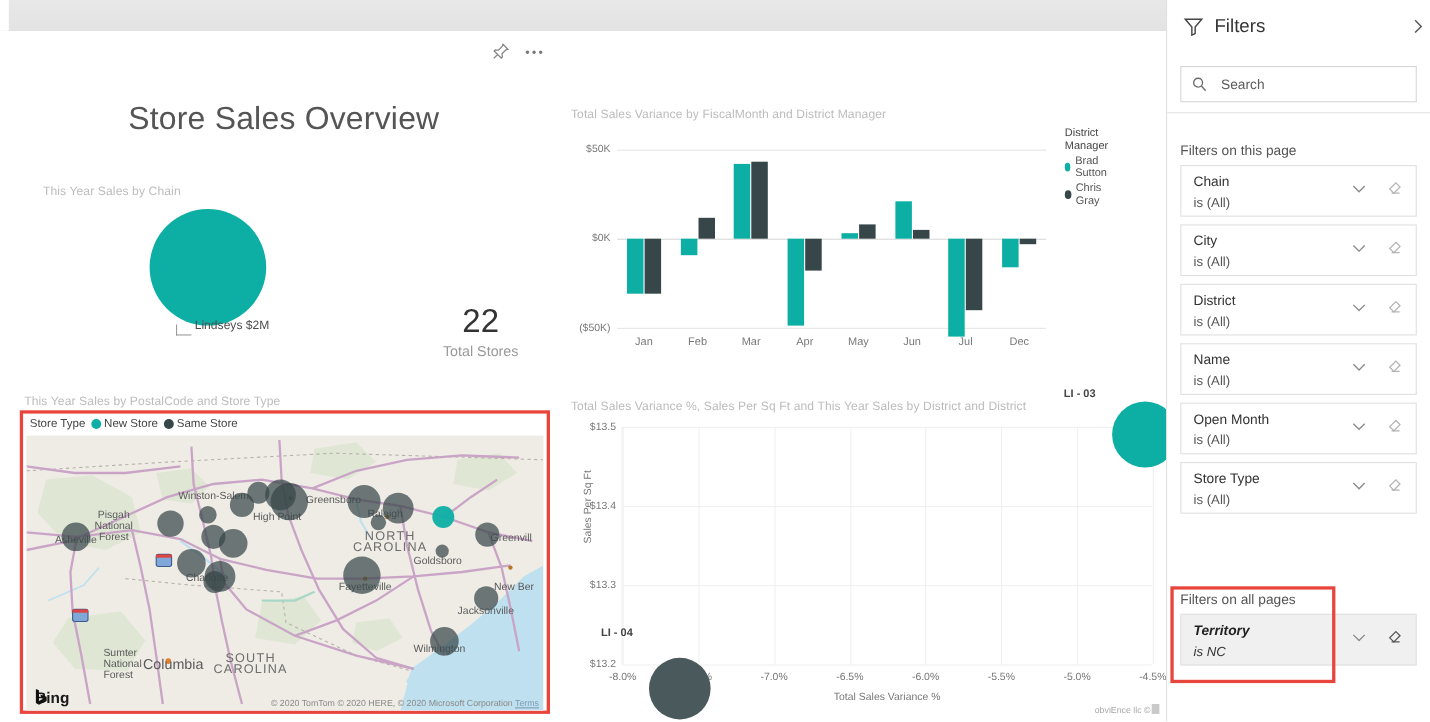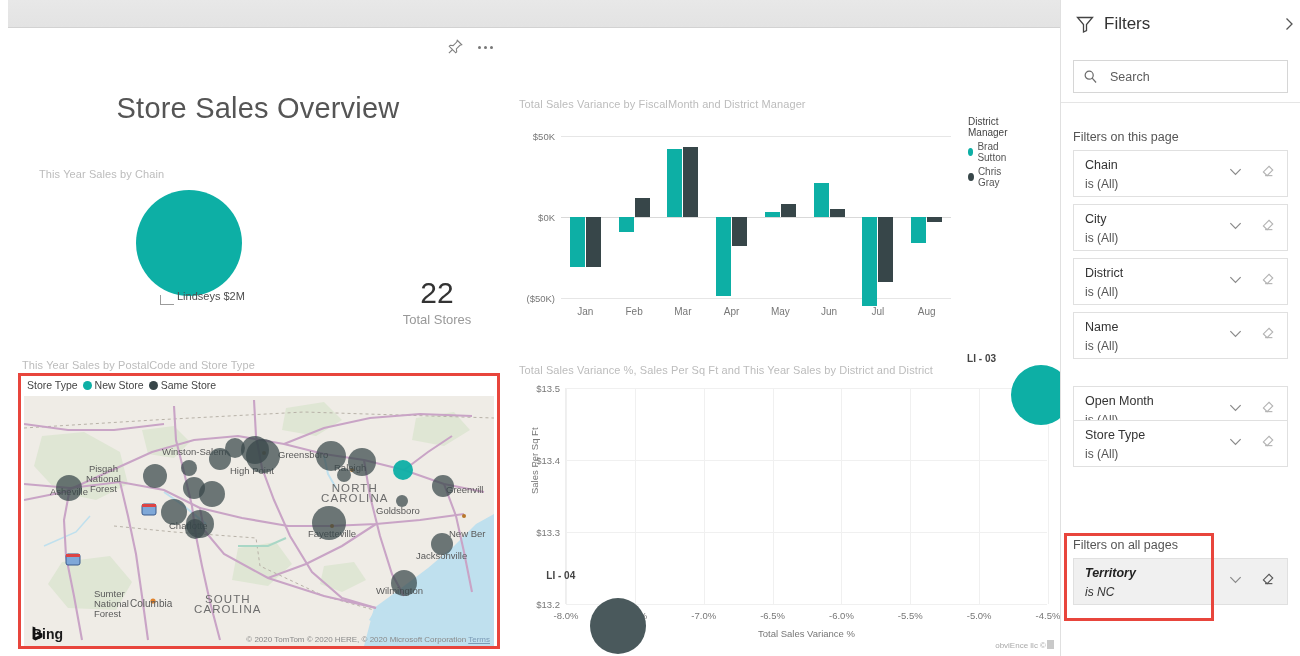--- a/index.html
+++ b/index.html
@@ -281,21 +281,21 @@
               <div style="position: absolute; left: 422px; top: 89px; white-space: pre-line; color: rgb(90, 90, 90); font-size: 9.5px; letter-spacing: 0px; text-align: center; line-height: 10px;">Greenvill</div>
               <div style="position: absolute; left: 352px; top: 110px; white-space: pre-line; color: rgb(90, 90, 90); font-size: 9.5px; letter-spacing: 0px; text-align: center; line-height: 10px;">Goldsboro</div>
               <div style="position: absolute; left: 145px; top: 125px; white-space: pre-line; color: rgb(90, 90, 90); font-size: 9.5px; letter-spacing: 0px; text-align: center; line-height: 10px;">Charlotte</div>
               <div style="position: absolute; left: 284px; top: 133px; white-space: pre-line; color: rgb(90, 90, 90); font-size: 9.5px; letter-spacing: 0px; text-align: center; line-height: 10px;">Fayetteville</div>
               <div style="position: absolute; left: 425px; top: 133px; white-space: pre-line; color: rgb(90, 90, 90); font-size: 9.5px; letter-spacing: 0px; text-align: center; line-height: 10px;">New Ber</div>
               <div style="position: absolute; left: 392px; top: 155px; white-space: pre-line; color: rgb(90, 90, 90); font-size: 9.5px; letter-spacing: 0px; text-align: center; line-height: 10px;">Jacksonville</div>
               <div style="position: absolute; left: 352px; top: 190px; white-space: pre-line; color: rgb(90, 90, 90); font-size: 9.5px; letter-spacing: 0px; text-align: center; line-height: 10px;">Wilmington</div>
               <div style="position: absolute; left: 70px; top: 193px; white-space: pre-line; color: rgb(90, 90, 90); font-size: 9.5px; letter-spacing: 0px; text-align: left; line-height: 10px;">Sumter
 National
 Forest</div>
-              <div style="position: absolute; left: 106px; top: 203px; white-space: pre-line; color: rgb(90, 90, 90); font-size: 10px; letter-spacing: 0px; text-align: center; line-height: 10px;">Columbia</div>
+              <div style="position: absolute; left: 106px; top: 203px; white-space: pre-line; color: rgb(90, 90, 90); font-size: 13px; letter-spacing: 0px; text-align: center; line-height: 10px;">Columbia</div>
               <div style="position: absolute; left: 170px; top: 198px; white-space: pre-line; color: rgb(109, 109, 109); font-size: 11.5px; letter-spacing: 1.1px; text-align: center; line-height: 10px;">SOUTH
 CAROLINA</div>
             </div>
 
           <div id="map-points">
               <div class="map-dot" style="left: 32px; top: 79px; width: 26px; height: 26px; background: rgb(55, 70, 73); opacity: 0.72;"></div>
               <div class="map-dot" style="left: 119px; top: 68px; width: 24px; height: 24px; background: rgb(55, 70, 73); opacity: 0.72;"></div>
               <div class="map-dot" style="left: 157px; top: 64px; width: 16px; height: 16px; background: rgb(55, 70, 73); opacity: 0.72;"></div>
               <div class="map-dot" style="left: 159px; top: 81px; width: 22px; height: 22px; background: rgb(55, 70, 73); opacity: 0.72;"></div>
               <div class="map-dot" style="left: 185px; top: 52px; width: 22px; height: 22px; background: rgb(55, 70, 73); opacity: 0.72;"></div>
@@ -356,21 +356,21 @@
           <div class="bar dark" style="left: 219.875px; top: 68.04px; width: 15px; height: 12.96px;"></div>
           <div class="xtick" style="left: 219.375px;">May</div>
           <div class="bar teal" style="left: 252.625px; top: 46.98px; width: 15px; height: 34.02px;"></div>
           <div class="bar dark" style="left: 268.625px; top: 72.9px; width: 15px; height: 8.1px;"></div>
           <div class="xtick" style="left: 268.125px;">Jun</div>
           <div class="bar teal" style="left: 301.375px; top: 81px; width: 15px; height: 89.1px;"></div>
           <div class="bar dark" style="left: 317.375px; top: 81px; width: 15px; height: 64.8px;"></div>
           <div class="xtick" style="left: 316.875px;">Jul</div>
           <div class="bar teal" style="left: 350.125px; top: 81px; width: 15px; height: 25.92px;"></div>
           <div class="bar dark" style="left: 366.125px; top: 81px; width: 15px; height: 4.86px;"></div>
-          <div class="xtick" style="left: 365.625px;">Aug</div>
+          <div class="xtick" style="left: 365.625px;">Dec</div>
         </div>
       <div class="bar-legend">
         <div class="ttl">District Manager</div>
         <div class="item">
           <span class="dot" style="background:#0DAFA5"></span>
           <span>Brad Sutton</span>
         </div>
         <div class="item">
           <span class="dot" style="background:#374649"></span>
           <span>Chris Gray</span>
@@ -485,21 +485,21 @@
           <span class="fname">Name</span>
           <span class="fval">is (All)</span>
           <span class="chev"><svg viewBox="0 0 16 16" width="15" height="15" fill="none" stroke="currentColor" stroke-width="1.3">
               <path d="M2.5 5.5L8 11l5.5-5.5"></path>
             </svg></span>
           <span class="eraser"><svg viewBox="0 0 16 16" width="15" height="15" fill="none" stroke="currentColor" stroke-width="1.2">
               <path d="M9.6 2.4l4 4-6 6-4-4z"></path>
               <path d="M5.4 12.4h7.8"></path>
             </svg></span>
         </div>
-        <div class="fcard" style="top: 366px; margin-top: 20px;">
+        <div class="fcard" style="top: 366px;">
           <span class="fname">Open Month</span>
           <span class="fval">is (All)</span>
           <span class="chev"><svg viewBox="0 0 16 16" width="15" height="15" fill="none" stroke="currentColor" stroke-width="1.3">
               <path d="M2.5 5.5L8 11l5.5-5.5"></path>
             </svg></span>
           <span class="eraser"><svg viewBox="0 0 16 16" width="15" height="15" fill="none" stroke="currentColor" stroke-width="1.2">
               <path d="M9.6 2.4l4 4-6 6-4-4z"></path>
               <path d="M5.4 12.4h7.8"></path>
             </svg></span>
         </div>

